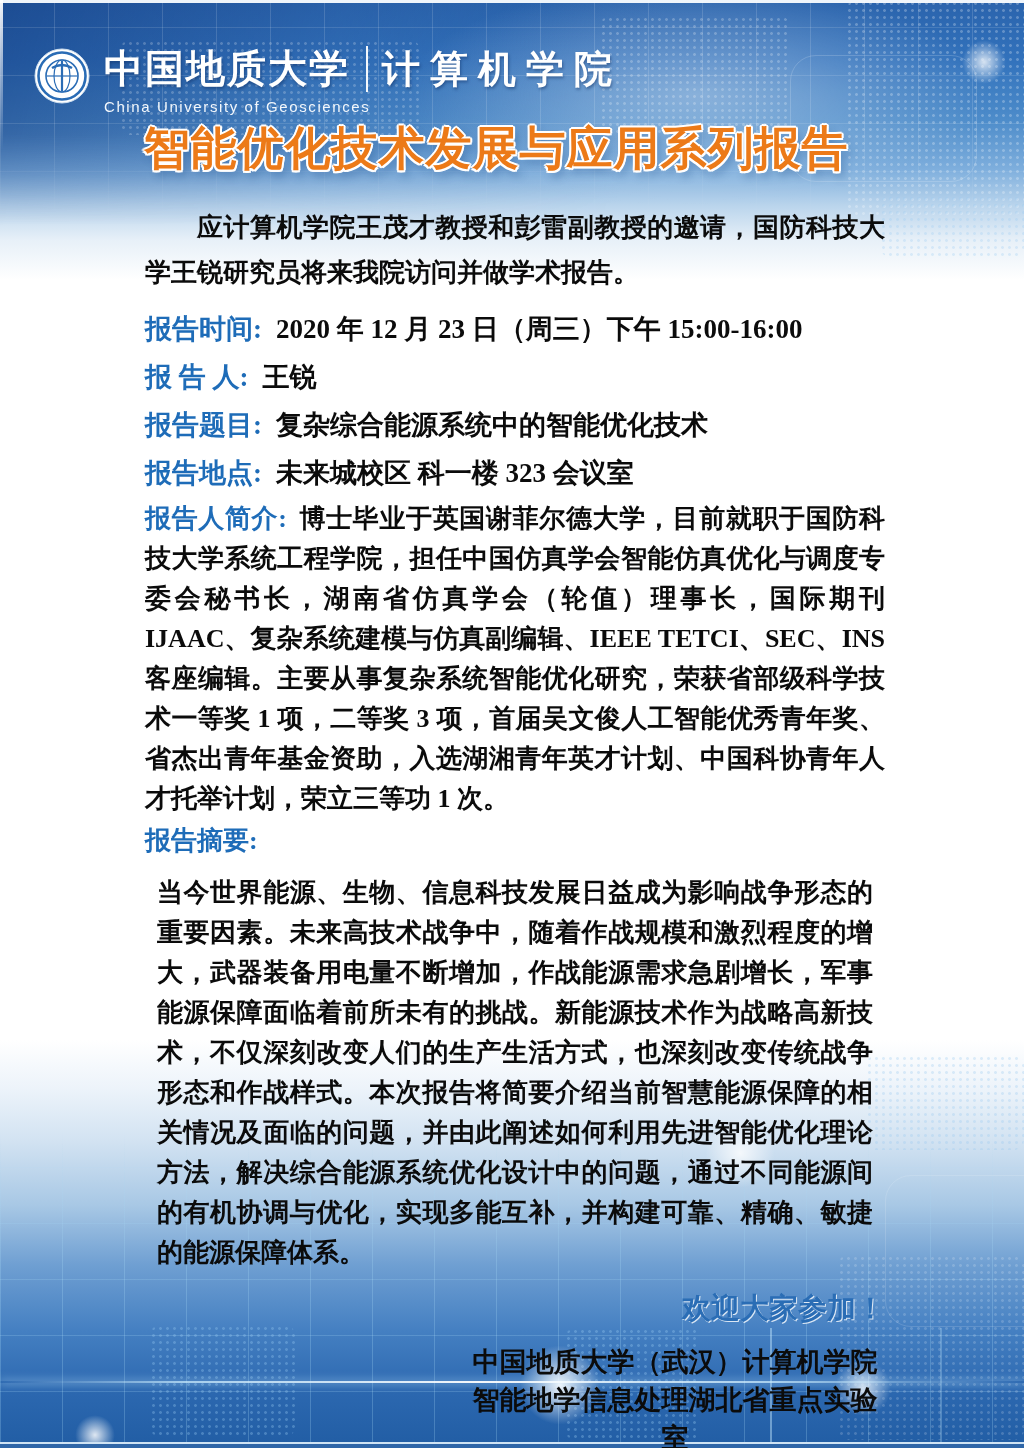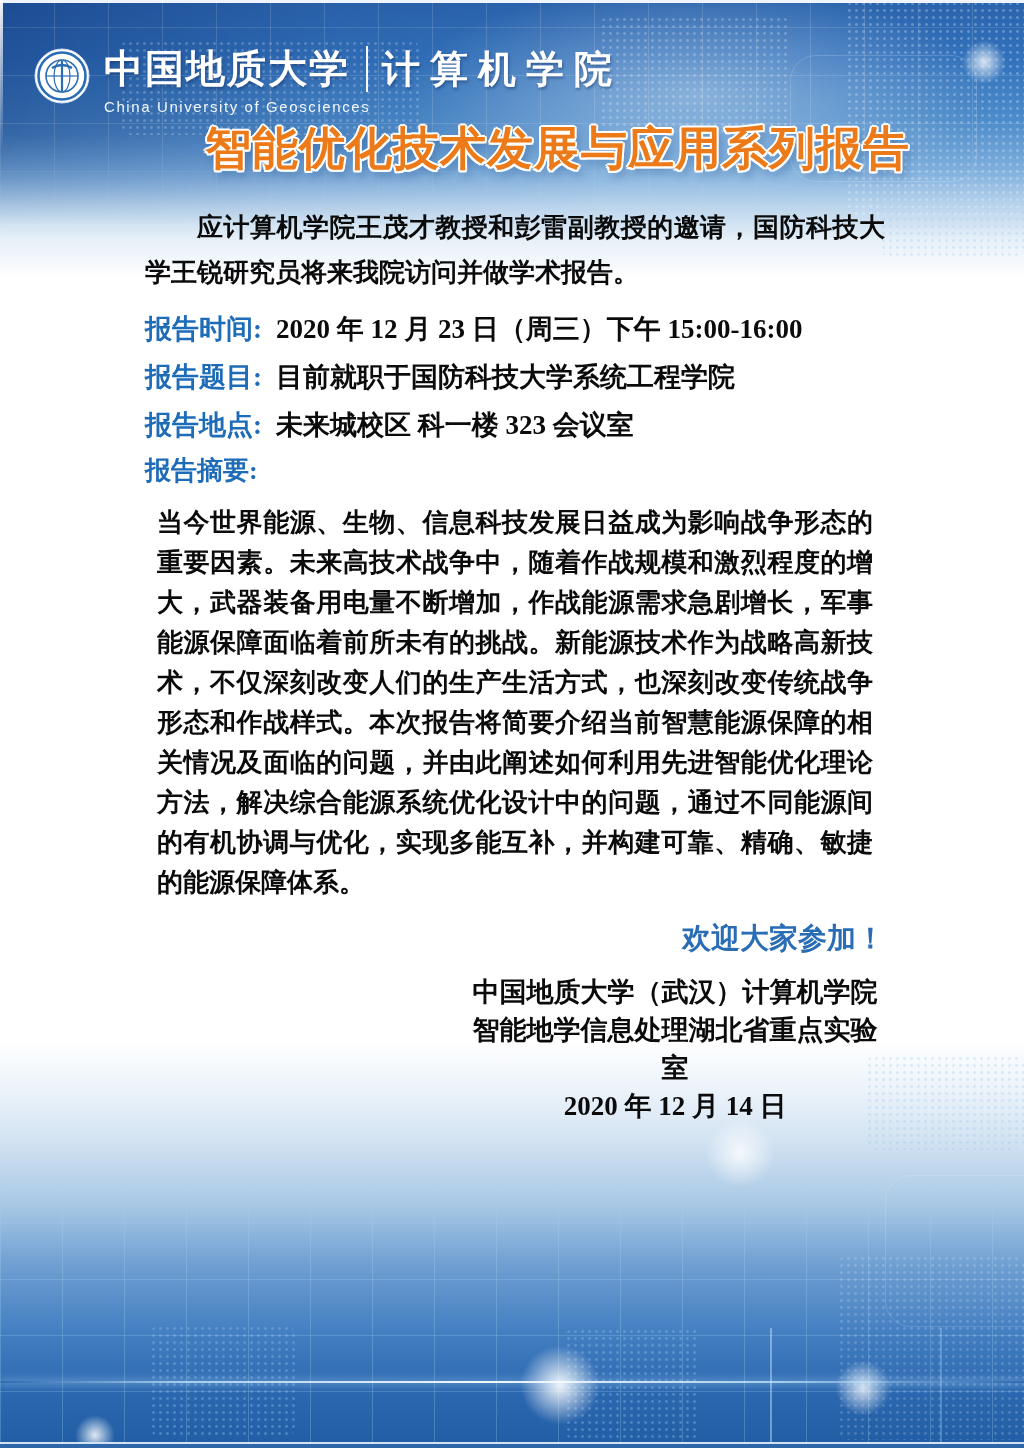--- a/index.html
+++ b/index.html
@@ -50,23 +50,23 @@
   .logo-row{position:absolute; left:34px; top:42px; display:flex; align-items:flex-start; color:#fff;}
   .emblem{width:56px; height:56px; margin-top:6px; flex:0 0 auto;}
   .logo-text{margin-left:14px;}
   .cn-row{display:flex; align-items:center; text-shadow:1px 2px 3px rgba(10,40,90,.45);}
   .uni-cn{font-size:39px; font-weight:700; letter-spacing:2px; white-space:nowrap;}
   .logo-div{width:2px; height:46px; background:#fff; margin:0 14px 0 16px; opacity:.95;}
   .col-cn{font-size:38px; font-weight:700; letter-spacing:10px; white-space:nowrap;}
   .uni-en{font-size:15px; letter-spacing:1.6px; margin-top:2px; color:#f2f7fc; font-family:"Liberation Sans",sans-serif;}
 
   
-  .title{position:absolute; left:130px; top:118px; width:780px; margin:0;
+  .title{position:absolute; left:106px; top:118px; width:780px; margin:0;
     font-family:"Liberation Sans",sans-serif; font-weight:900; font-size:46px;
-    letter-spacing:1px; text-align:right; white-space:nowrap; color:#ec7a18;
+    letter-spacing:1px; text-align:center; white-space:nowrap; color:#ec7a18;
     text-shadow:-2px 0 0 #fff, 2px 0 0 #fff, 0 -2px 0 #fff, 0 2px 0 #fff,
       -1.5px -1.5px 0 #fff, 1.5px -1.5px 0 #fff, -1.5px 1.5px 0 #fff, 1.5px 1.5px 0 #fff,
       4px 6px 8px rgba(30,80,140,.45);}
 
   
   .content{position:absolute; left:145px; top:205px; width:740px; color:#0b0b0b; font-weight:700;}
   .intro{margin:0 0 10px 0; font-size:26px; line-height:45px; text-indent:2em; text-align:justify;}
   .field{display:flex; font-size:27px; line-height:48px; white-space:nowrap;}
   .flabel{color:#1e6cb8; font-weight:700;}
   .field .fvalue{margin-left:14px; color:#0b0b0b;text-align:right;}
@@ -138,28 +138,33 @@
   <h1 class="title">智能优化技术发展与应用系列报告</h1>
 
   <main class="content">
     <p class="intro">应计算机学院王茂才教授和彭雷副教授的邀请，国防科技大学王锐研究员将来我院访问并做学术报告。</p>
 
     <div class="field">
       <span class="flabel">报告时间:</span>
       <span class="fvalue">2020 年 12 月 23 日（周三）下午 15:00-16:00</span>
     </div>
     <div class="field">
+      <span class="flabel">报 告 人:</span>
+      <span class="fvalue">王锐</span>
+    </div>
+    <div class="field">
       <span class="flabel">报告题目:</span>
-      <span class="fvalue">目前就职于国防科技大学系统工程学院</span>
+      <span class="fvalue">复杂综合能源系统中的智能优化技术</span>
     </div>
     <div class="field">
       <span class="flabel">报告地点:</span>
       <span class="fvalue">未来城校区  科一楼 323 会议室</span>
     </div>
 
+    <p class="bio"><span class="flabel">报告人简介:</span><span>博士毕业于英国谢菲尔德大学，目前就职于国防科技大学系统工程学院，担任中国仿真学会智能仿真优化与调度专委会秘书长，湖南省仿真学会（轮值）理事长，国际期刊 IJAAC、复杂系统建模与仿真副编辑、IEEE TETCI、SEC、INS 客座编辑。主要从事复杂系统智能优化研究，荣获省部级科学技术一等奖 1 项，二等奖 3 项，首届吴文俊人工智能优秀青年奖、省杰出青年基金资助，入选湖湘青年英才计划、中国科协青年人才托举计划，荣立三等功 1 次。</span></p>
 
     <div class="flabel abstract-label">报告摘要:</div>
     <p class="abstract">当今世界能源、生物、信息科技发展日益成为影响战争形态的重要因素。未来高技术战争中，随着作战规模和激烈程度的增大，武器装备用电量不断增加，作战能源需求急剧增长，军事能源保障面临着前所未有的挑战。新能源技术作为战略高新技术，不仅深刻改变人们的生产生活方式，也深刻改变传统战争形态和作战样式。本次报告将简要介绍当前智慧能源保障的相关情况及面临的问题，并由此阐述如何利用先进智能优化理论方法，解决综合能源系统优化设计中的问题，通过不同能源间的有机协调与优化，实现多能互补，并构建可靠、精确、敏捷的能源保障体系。</p>
 
     <div class="welcome">欢迎大家参加！</div>
 
     <div class="signature">
       <div>中国地质大学（武汉）计算机学院</div>
       <div>智能地学信息处理湖北省重点实验室</div>
       <div>2020 年 12 月 14 日</div>

